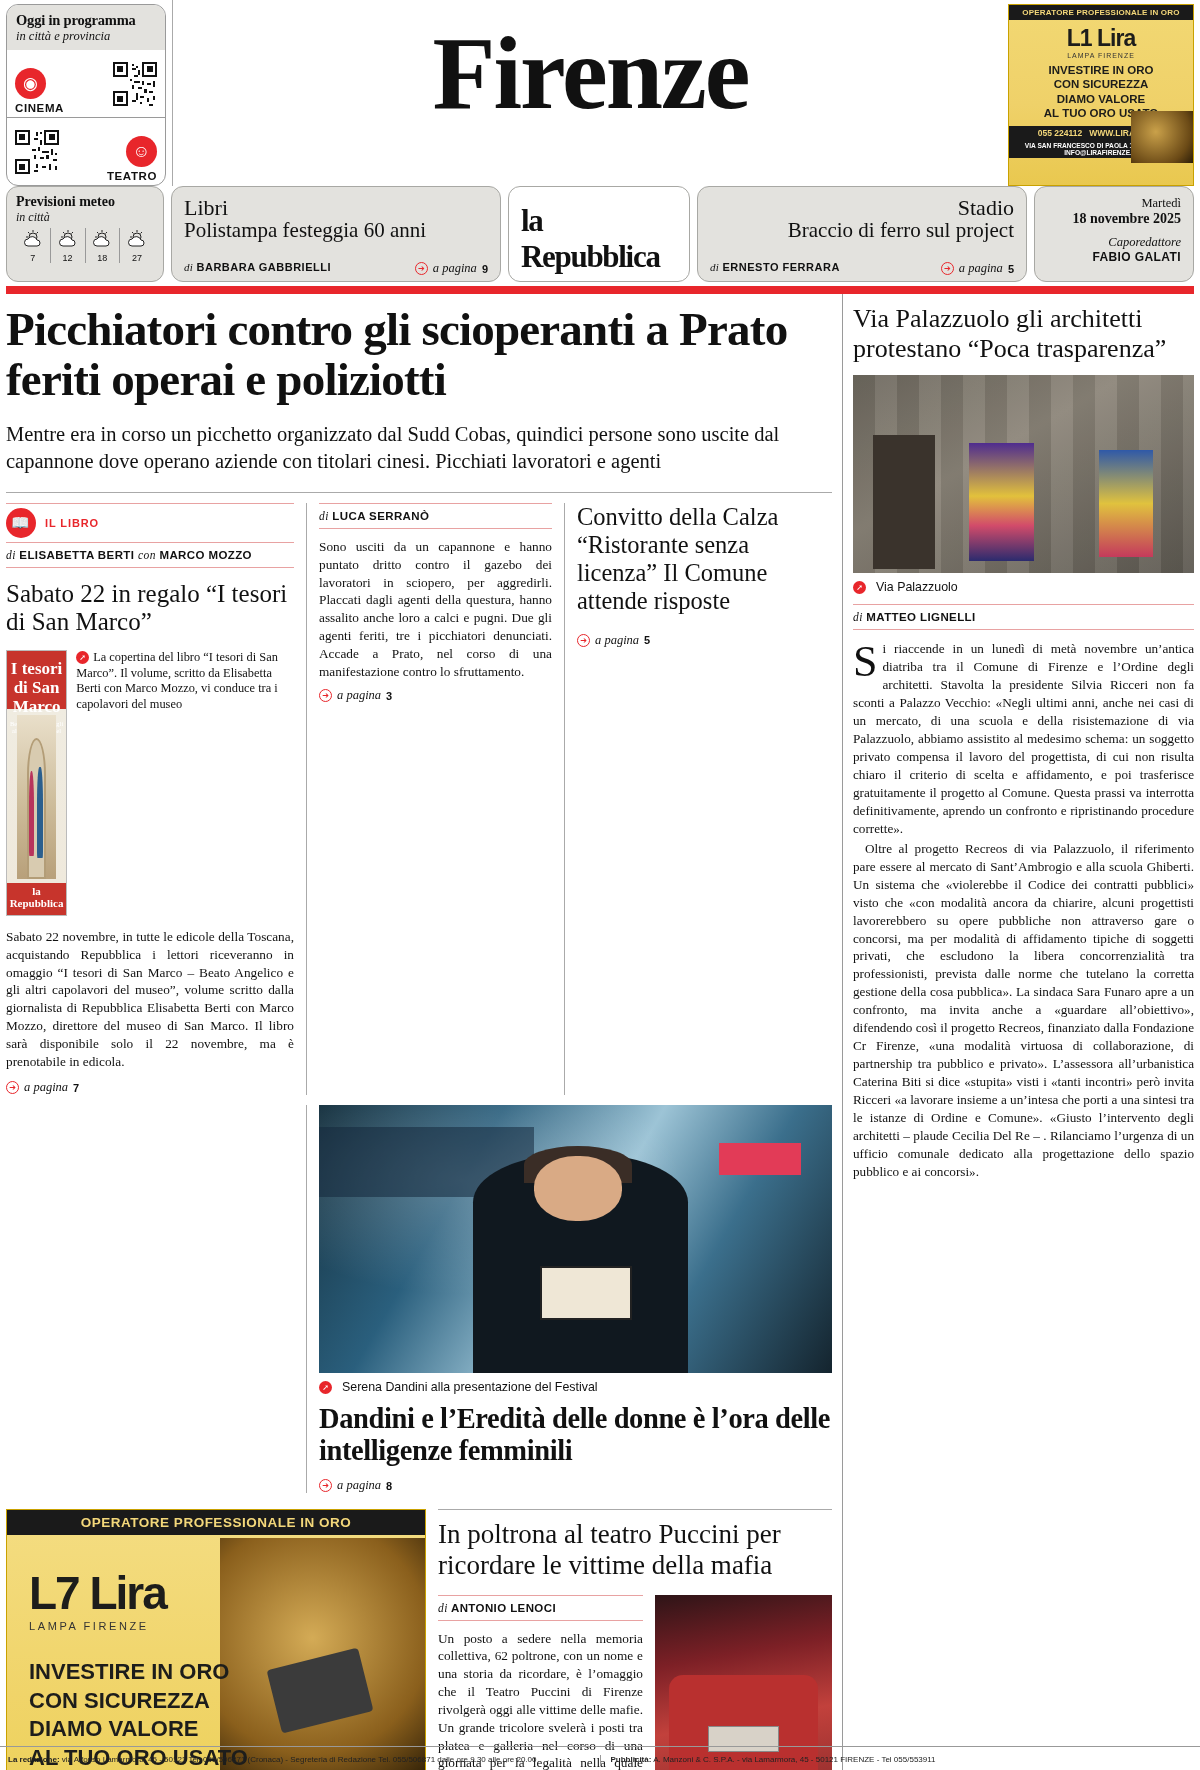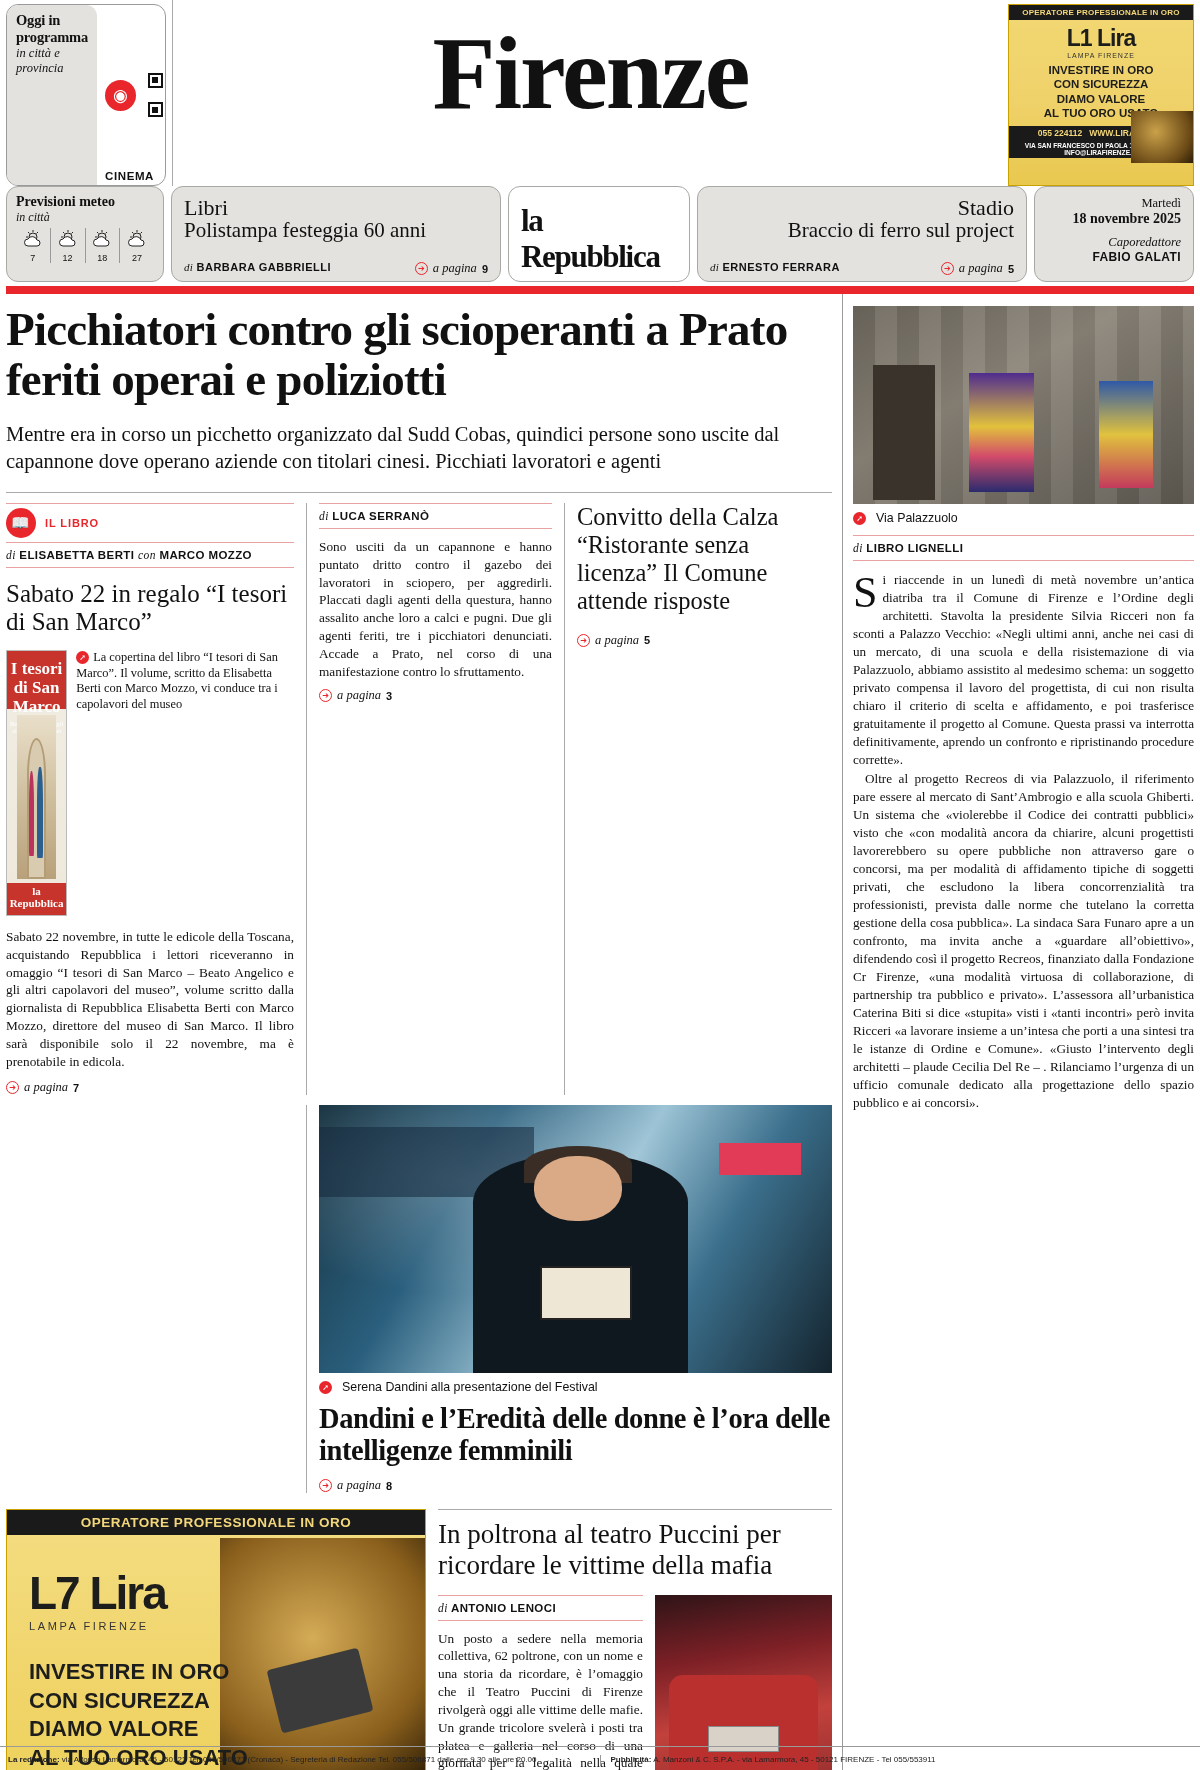--- a/index.html
+++ b/index.html
@@ -10,21 +10,21 @@
     color: #111;
     overflow: hidden;
   }
   .page { width: 1200px; height: 1770px; position: relative; }
 
   
   .topstrip { display: flex; height: 186px; border-bottom: 0; }
   .promo-box {
     width: 160px; margin: 4px 6px 0 6px;
     border: 1px solid #9a9a9a; border-radius: 12px;
-    display: flex; flex-direction: row; overflow: hidden;
+    display: flex; flex-direction: column; overflow: hidden;
   }
   .promo-head { background: #e3e2de; padding: 7px 9px 6px 9px; border-radius: 11px 11px 0 0;}
   .promo-head .t1 { font-weight: bold; font-size: 14.5px; letter-spacing: -0.2px;}
   .promo-head .t2 { font-style: italic; font-size: 12.5px; }
   .promo-cell { flex: 1; display: flex; align-items: center; padding: 4px 8px; gap: 6px; position: relative;}
   .promo-cell.b { border-top: 1px solid #9a9a9a; }
   .promo-cell .lbl {
     position: absolute; bottom: 3px; font-family: "Liberation Sans", sans-serif;
     font-weight: bold; font-size: 11.5px; letter-spacing: 0.6px;
   }
@@ -568,34 +568,35 @@
                 <div class="plaque"></div>
               </div>
 
             </div>
           </div>
         </div>
       </div>
     </div>
 
     <div class="rightcol">
+      <div class="rc-hl">Via Palazzuolo gli architetti protestano “Poca trasparenza”</div>
       <div class="rc-photo">
         <div class="wall"></div>
         <div class="door"></div>
         <div class="mural1"></div>
         <div class="mural2"></div>
       </div>
       <div class="photocap">
         <span class="captdot">➚</span>
         <span>Via Palazzuolo</span>
       </div>
       <div class="redrule" style="margin-top:10px"></div>
       <div class="byline-s">
         <i>di</i>
-        <span>LIBRO LIGNELLI</span>
+        <span>MATTEO LIGNELLI</span>
       </div>
       <div class="redrule"></div>
       <div class="rc-body dropcap">Si riaccende in un lunedì di metà novembre un’antica diatriba tra il Comune di Firenze e l’Ordine degli architetti. Stavolta la presidente Silvia Ricceri non fa sconti a Palazzo Vecchio: «Negli ultimi anni, anche nei casi di un mercato, di una scuola e della risistemazione di via Palazzuolo, abbiamo assistito al medesimo schema: un soggetto privato compensa il lavoro del progettista, di cui non risulta chiaro il criterio di scelta e affidamento, e poi trasferisce gratuitamente il progetto al Comune. Questa prassi va interrotta definitivamente, aprendo un confronto e ripristinando procedure corrette».</div>
       <div class="rc-body" style="text-indent:12px; margin-top:2px">Oltre al progetto Recreos di via Palazzuolo, il riferimento pare essere al mercato di Sant’Ambrogio e alla scuola Ghiberti. Un sistema che «violerebbe il Codice dei contratti pubblici» visto che «con modalità ancora da chiarire, alcuni progettisti lavorerebbero su opere pubbliche non attraverso gare o concorsi, ma per modalità di affidamento tipiche di soggetti privati, che escludono la libera concorrenzialità tra professionisti, prevista dalle norme che tutelano la corretta gestione della cosa pubblica». La sindaca Sara Funaro apre a un confronto, ma invita anche a «guardare all’obiettivo», difendendo così il progetto Recreos, finanziato dalla Fondazione Cr Firenze, «una modalità virtuosa di collaborazione, di partnership tra pubblico e privato». L’assessora all’urbanistica Caterina Biti si dice «stupita» visti i «tanti incontri» però invita Ricceri «a lavorare insieme a un’intesa che porti a una sintesi tra le istanze di Ordine e Comune». «Giusto l’intervento degli architetti – plaude Cecilia Del Re – . Rilanciamo l’urgenza di un ufficio comunale dedicato alla progettazione dello spazio pubblico e ai concorsi».</div>
     </div>
   </div>
 
   <div class="footer">
     <div class="f1">
       <b>La redazione:</b><span> via Alfonso Lamarmora, 45 - 50121 Tel. 055/506871 (Cronaca) - Segreteria di Redazione Tel. 055/506871 dalle ore 9.30 alle ore 20.00</span>

